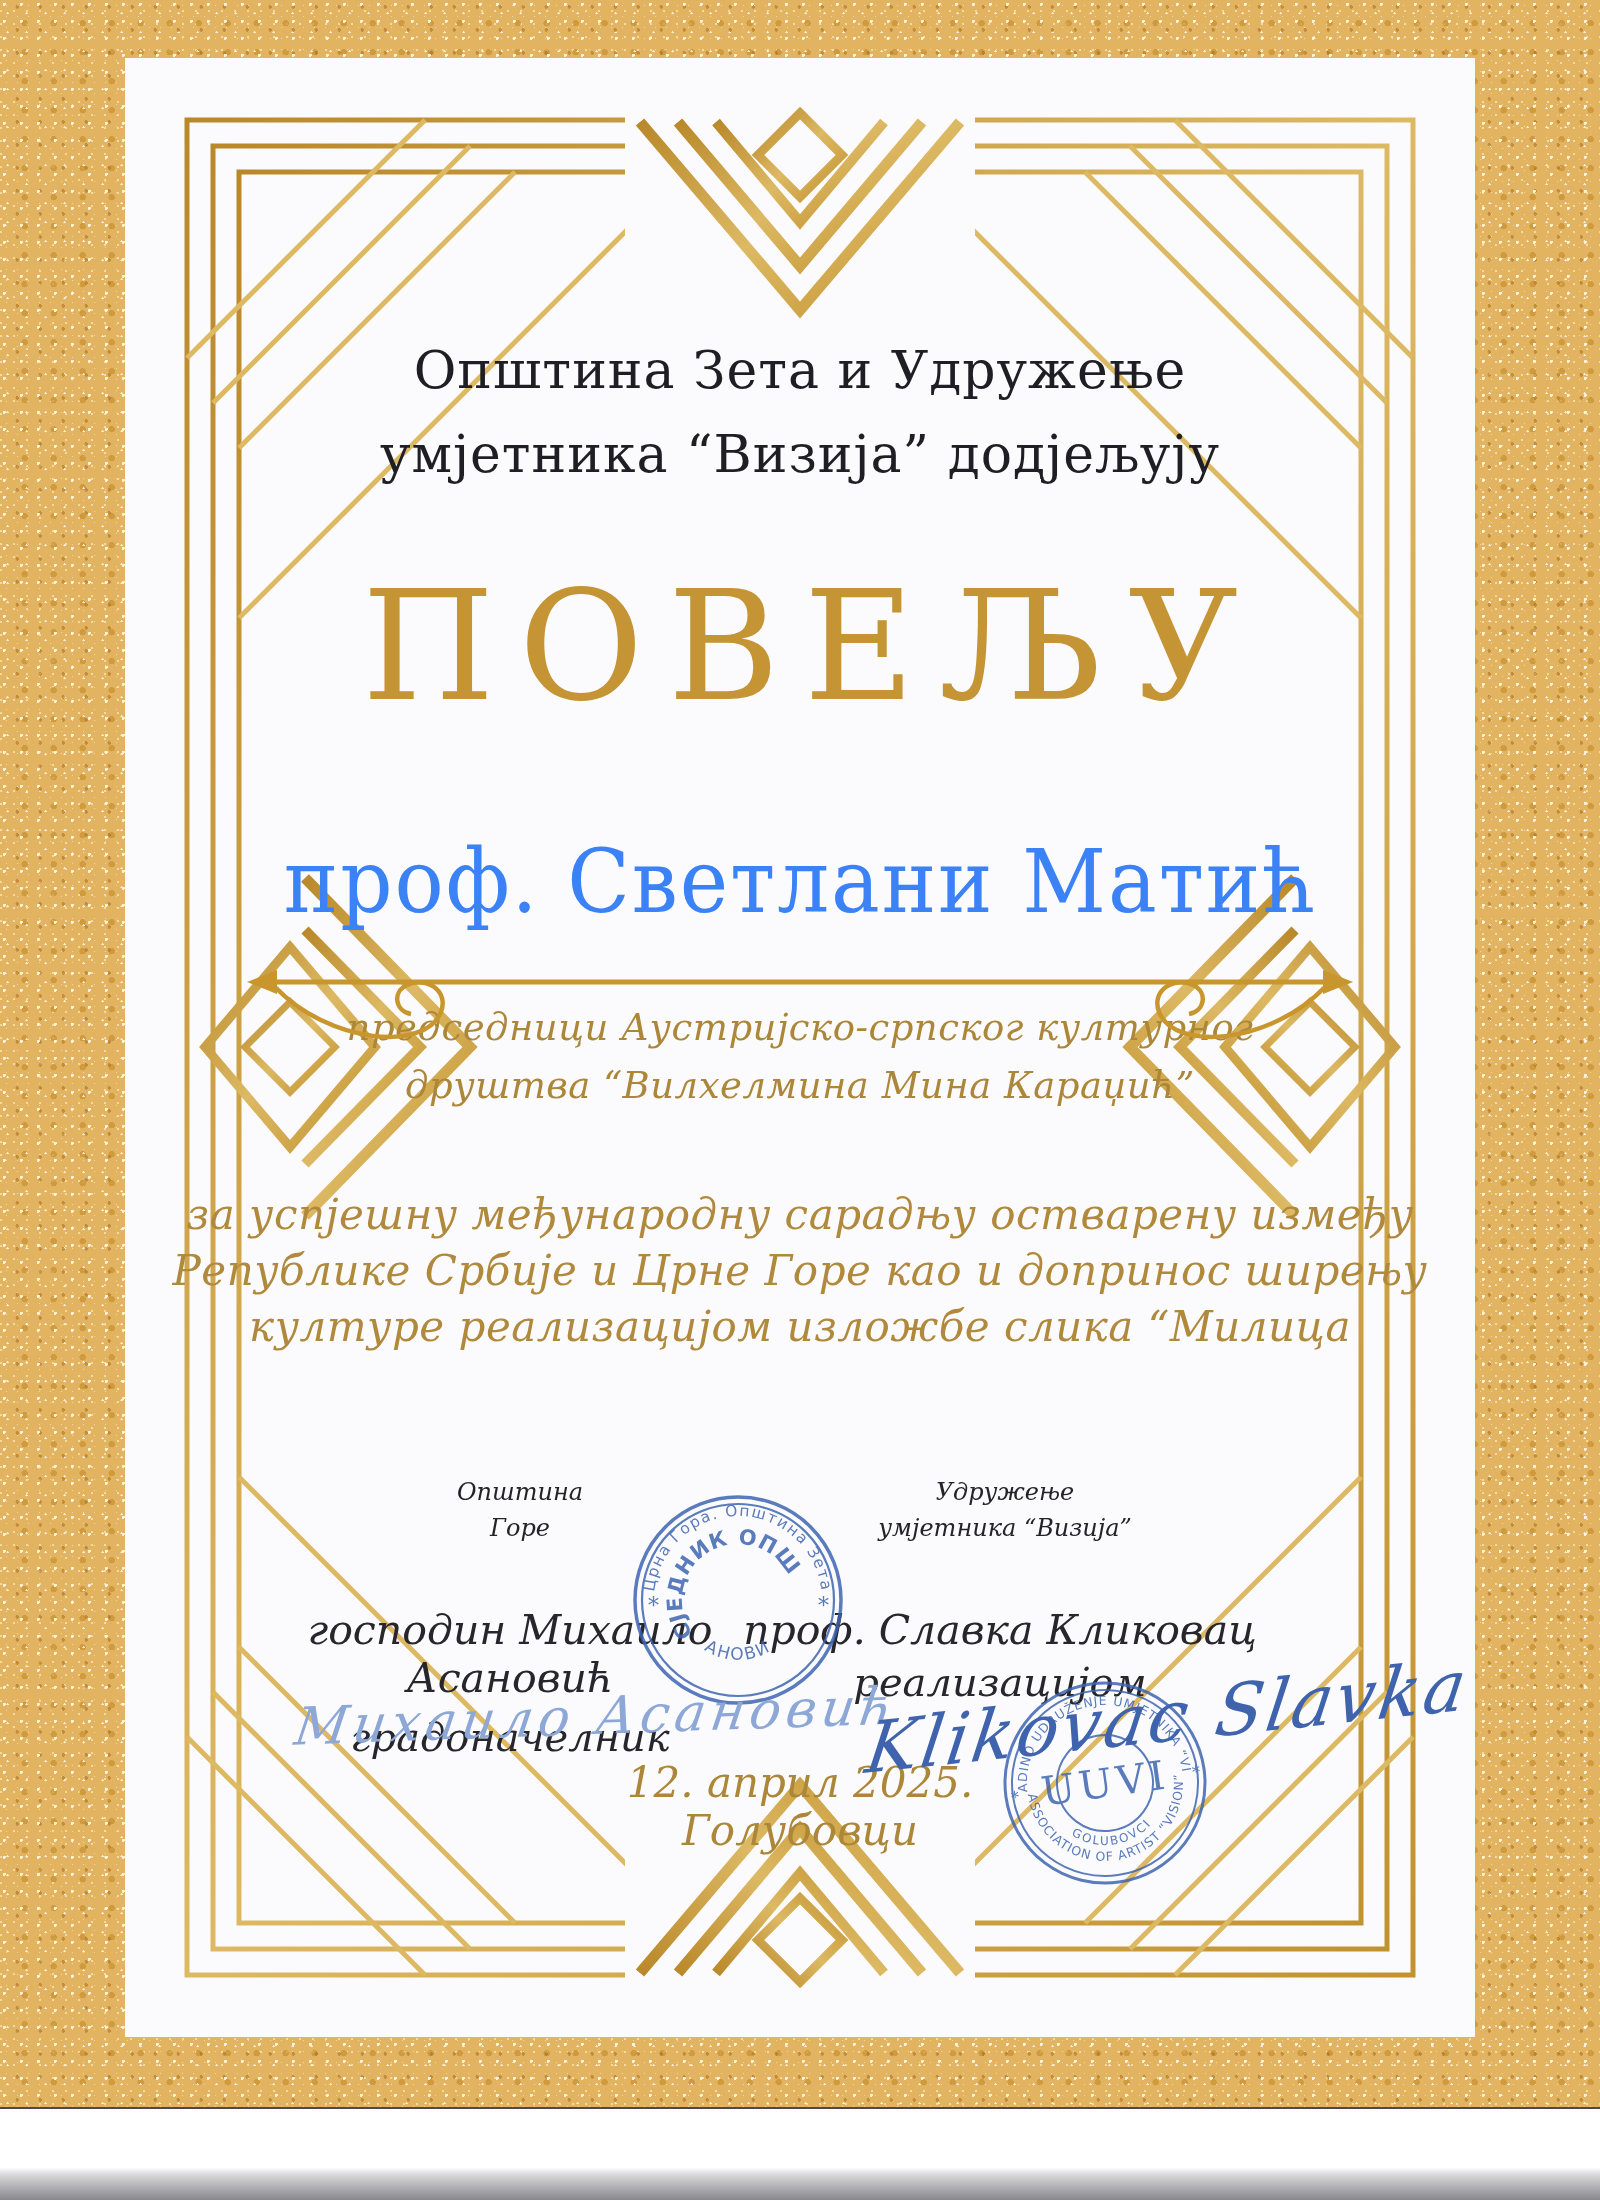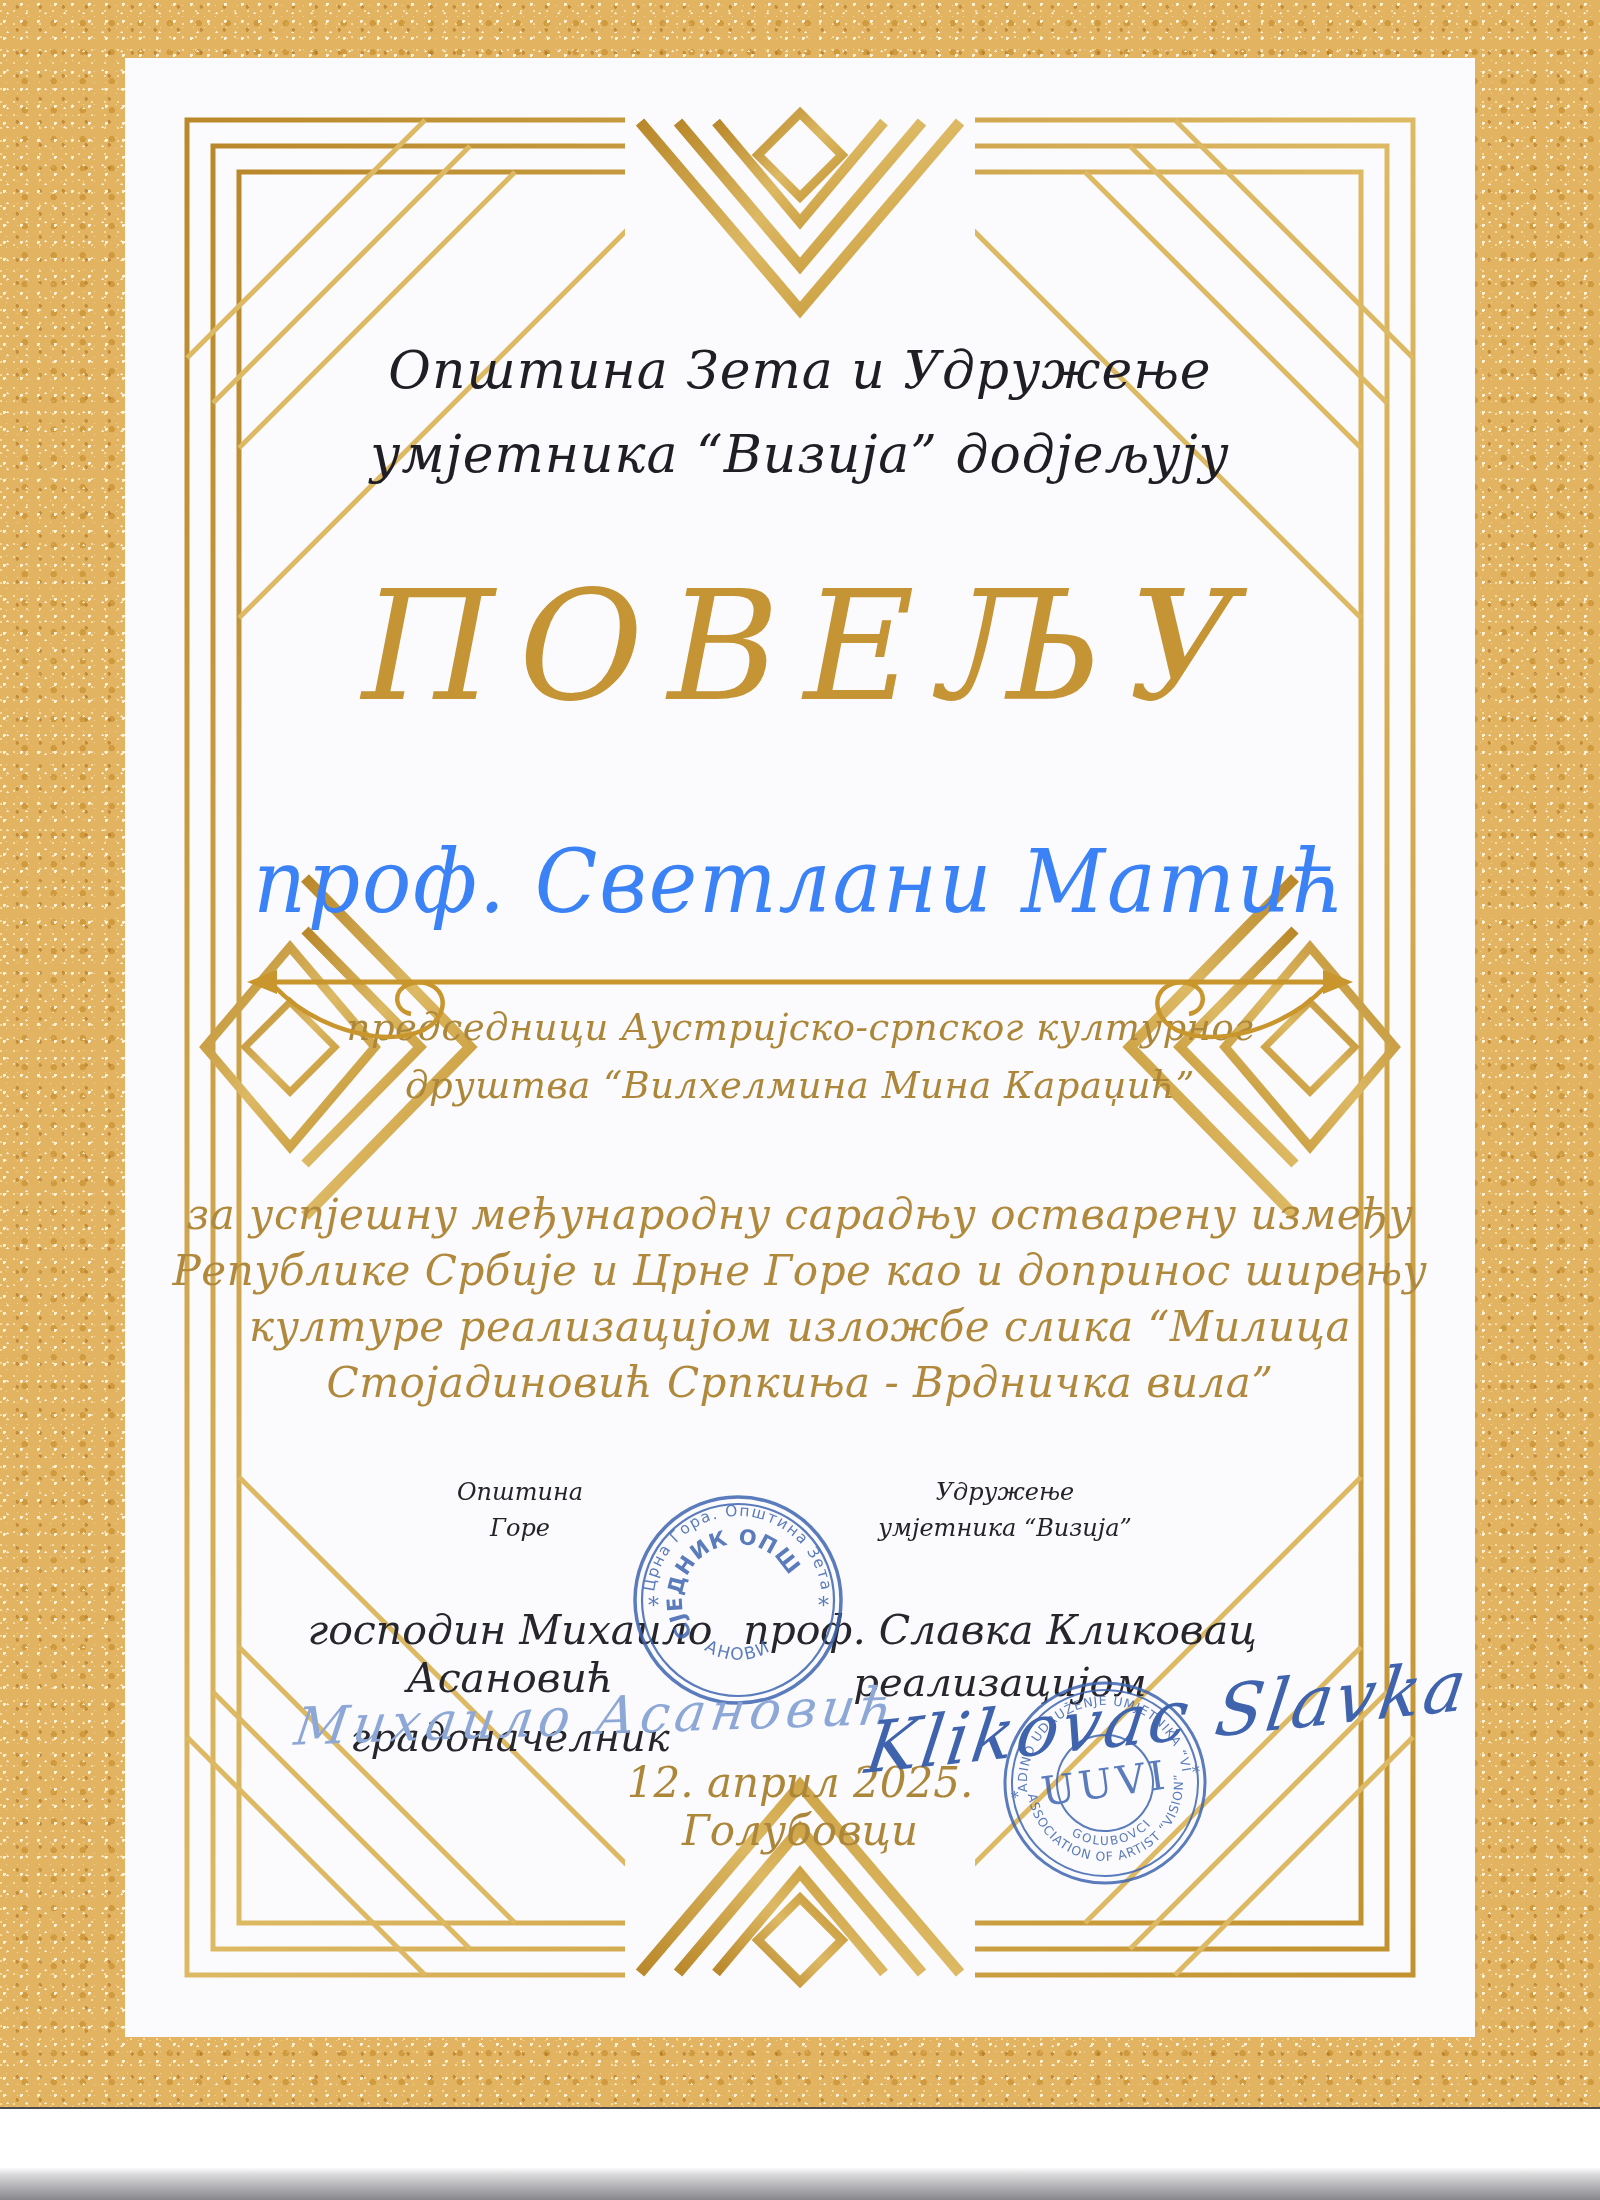--- a/index.html
+++ b/index.html
@@ -24,21 +24,21 @@
     background:linear-gradient(#ffffff 0 64%, #d9d9db 72%, #87878c 100%);}
 
   
   .panel{
     position:absolute; left:125px; top:58px; width:1350px; height:1979px;
     background:#fbfbfd;
   }
   .frame-svg{position:absolute;left:0;top:0;width:1350px;height:1979px;}
 
   
-  .abs{position:absolute; left:0; width:1350px; text-align:center;font-style:italic;}
+  .abs{position:absolute; left:0; width:1350px; text-align:center;}
   .issuer{font-size:52px;color:#1e1e24;letter-spacing:1px;}
   .cert-title{font-size:152px;color:#c49435;letter-spacing:.16em;text-indent:.16em;font-weight:400;}
   .recipient{font-size:88px;color:#3b82f6;letter-spacing:2px;}
   .recipient .squeeze{display:inline-block;transform:scaleX(.93);transform-origin:center;}
   .gold-italic{font-style:italic;color:#ad8739;}
   .desc{font-size:37px;letter-spacing:.5px;}
   .body-line{font-size:42px;letter-spacing:.5px;color:#b0893c;margin-top:20px;}
   .org{font-size:24px;color:#232329;font-style:italic;}
   .signer-name{font-size:41px;color:#26262c;font-style:italic;}
   .signer-title{font-size:40px;color:#26262c;font-style:italic;}
@@ -121,21 +121,20 @@
     <path d="M30,23 C85,80 180,88 196,48 C204,27 182,12 162,21 C147,28 150,47 166,50" fill="none" stroke="#c8962c" stroke-width="4.5"></path>
     <path d="M1080,23 C1025,80 930,88 914,48 C906,27 928,12 948,21 C963,28 960,47 944,50" fill="none" stroke="#c8962c" stroke-width="4.5"></path>
   </svg>
 
   <div class="abs gold-italic desc" style="top:948px">председници Аустријско-српског културног</div>
   <div class="abs gold-italic desc" style="top:1006px">друштва “Вилхелмина Мина Караџић”</div>
 
   <div class="abs gold-italic body-line" style="top:1112px">за  успјешну међународну сарадњу остварену између</div>
   <div class="abs gold-italic body-line" style="top:1168px">Републике Србије и Црне Горе  као и допринос  ширењу</div>
   <div class="abs gold-italic body-line" style="top:1224px">културе  реализацијом изложбе слика “Милица</div>
-  <div class="abs gold-italic body-line" style="top:1280px">Стојадиновић Српкиња - Врдничка вила”</div>
 
   <div class="col" style="left:135px;top:1420px">
     <div class="org">Општина</div>
     <div class="org" style="margin-top:8px">Горе</div>
   </div>
   <div class="col" style="left:620px;top:1420px">
     <div class="org">Удружење</div>
     <div class="org" style="margin-top:8px">умјетника “Визија”</div>
   </div>
 

